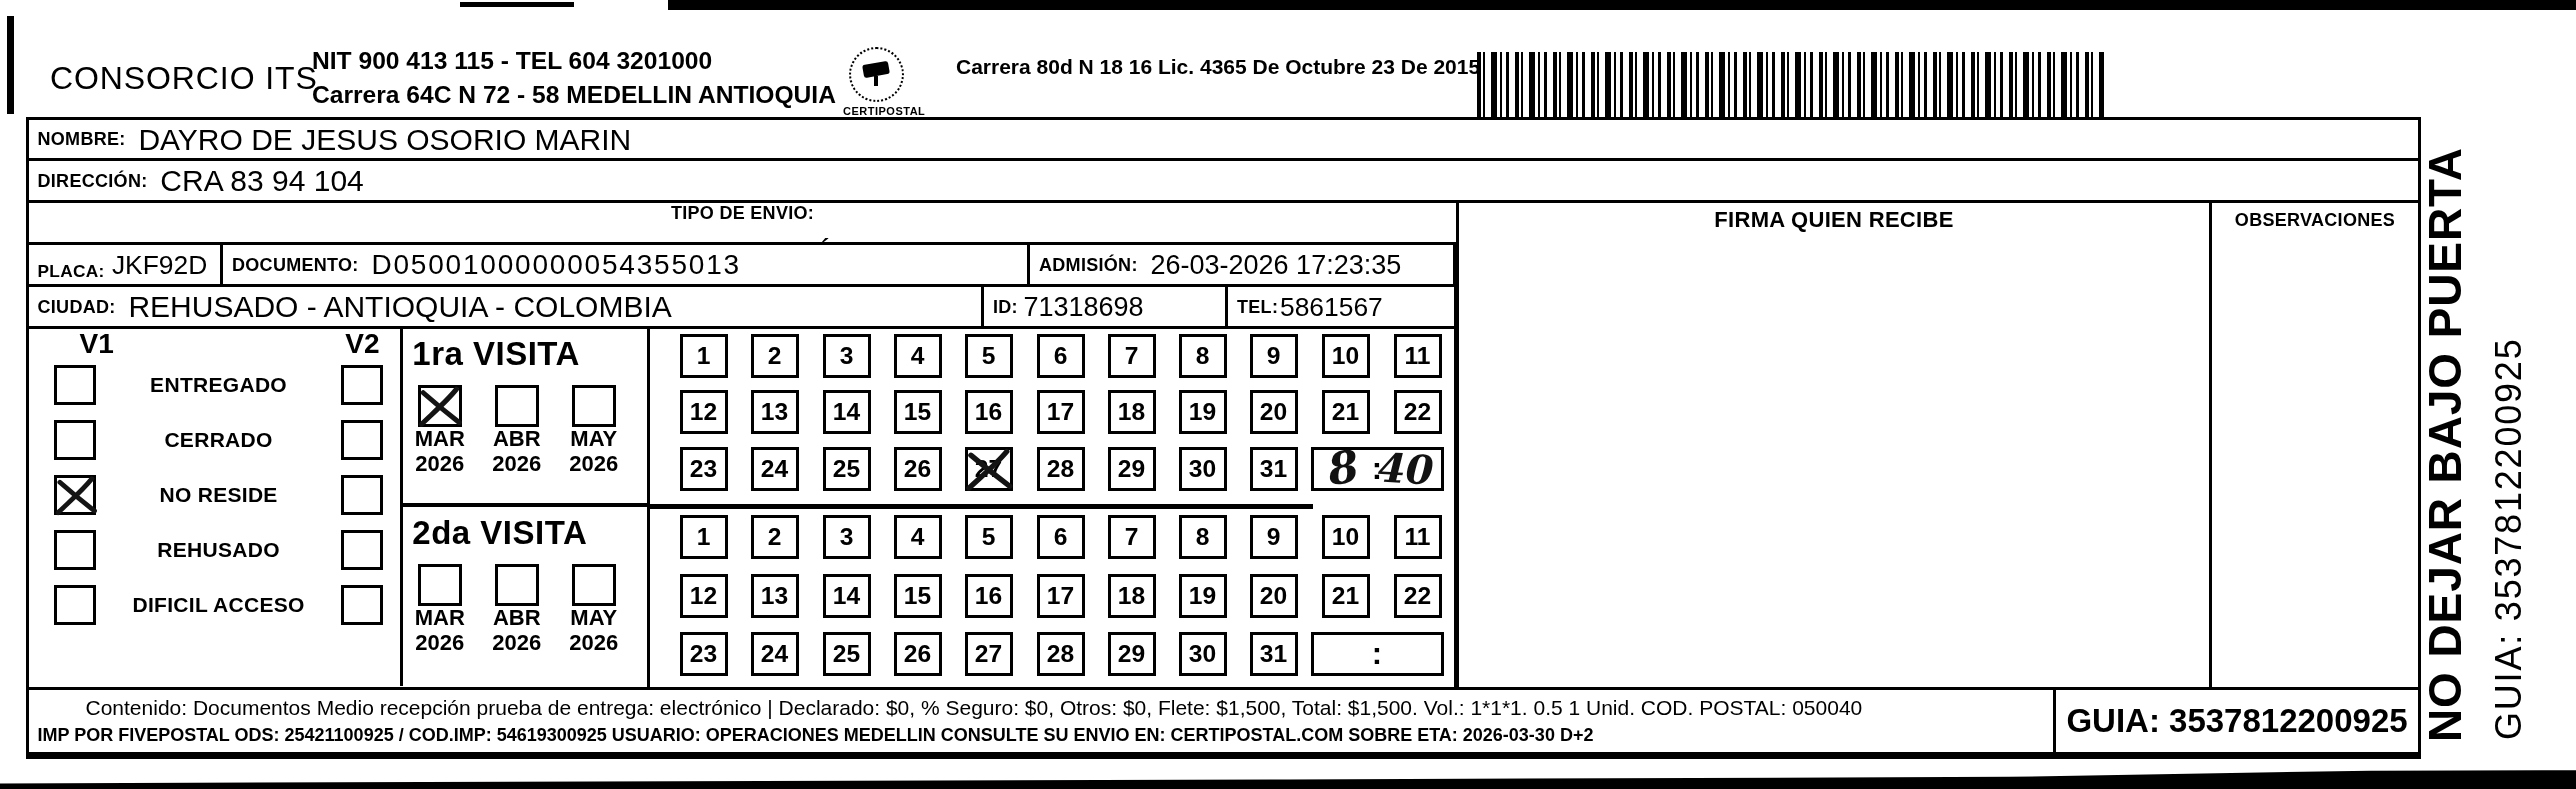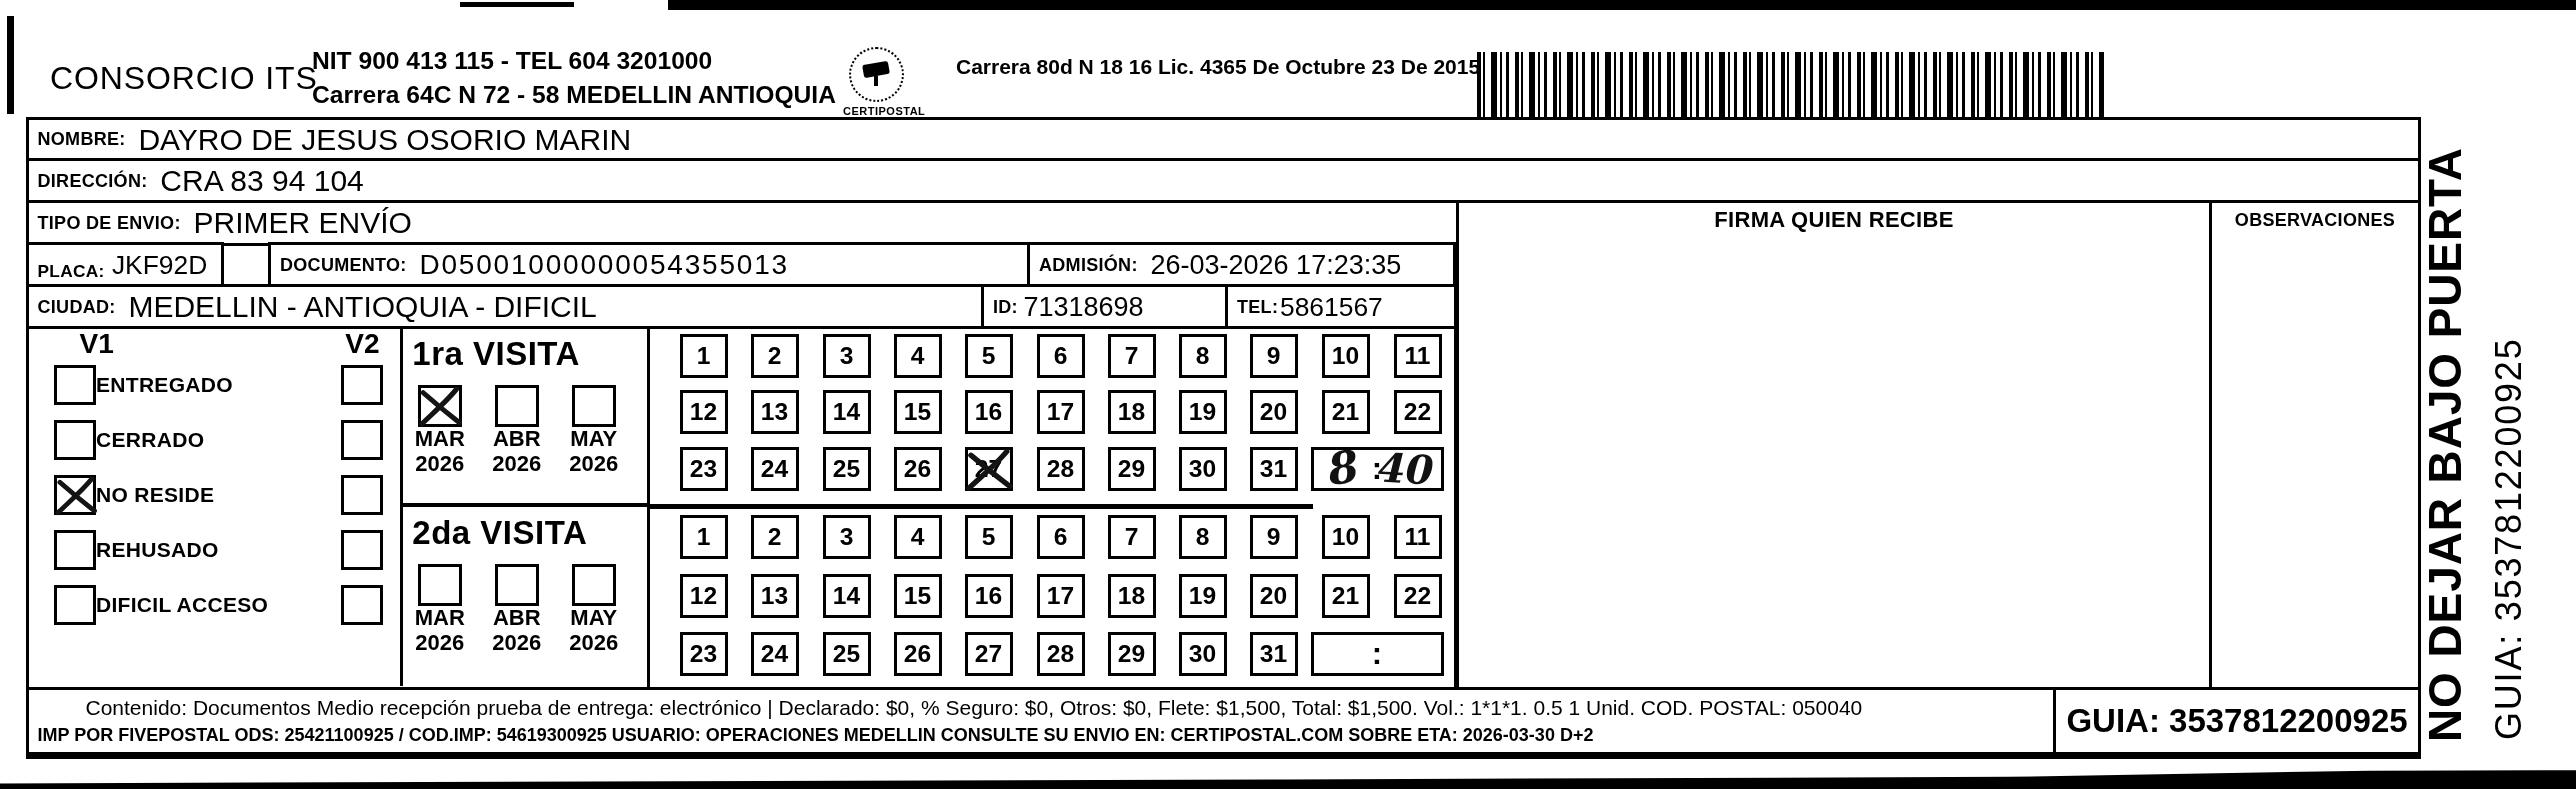--- a/index.html
+++ b/index.html
@@ -30,21 +30,21 @@
   .cell{position:absolute;box-sizing:border-box;border:3.6px solid #000;background:#fff;
         display:flex;align-items:center;padding:0 9px;gap:12.8px;white-space:nowrap;overflow:visible;}
   .lbl{font-weight:bold;font-size:18px;letter-spacing:0.3px;flex:0 0 auto;}
   .val{font-size:30px;}
   .center{justify-content:center;padding:0 1.8px;gap:0;}
   
   .status-inner{position:absolute;inset:0;display:flex;flex-direction:column;padding:1.8px 16.4px 0 25.5px;box-sizing:border-box;}
   .status-head{display:flex;justify-content:space-between;font-size:28px;font-weight:bold;
                height:27px;line-height:25.5px;padding:0 3.6px 0 25.5px;}
   .status-row{display:flex;align-items:center;height:55px;}
-  .status-label{flex:1;text-align:left;font-size:21px;font-weight:bold;letter-spacing:0.3px;}
+  .status-label{flex:1;text-align:center;font-size:21px;font-weight:bold;letter-spacing:0.3px;}
   .cb{position:relative;width:42px;height:40px;border:3.6px solid #000;box-sizing:border-box;background:#fff;flex:0 0 auto;}
   
   .visit-title{font-size:33px;font-weight:bold;letter-spacing:0.5px;margin:5.5px 0 0 12.8px;}
   .months{display:flex;margin:12.8px 0 0 12.8px;gap:22px;}
   .month-col{width:55px;text-align:center;}
   .month-col .cb{width:44px;height:42px;margin:0 auto;}
   .month-label,.month-year{font-size:22px;font-weight:bold;line-height:24.6px;}
   
   .daybox{position:absolute;width:48px;height:44px;border:3.6px solid #000;box-sizing:border-box;
           display:flex;align-items:center;justify-content:center;font-size:24.6px;font-weight:bold;}
@@ -96,50 +96,50 @@
   <div class="barcode"></div>
 
   <div class="cell" style="left:25.5px;top:117px;width:2395px;height:45px;">
     <span class="lbl">NOMBRE:</span>
     <span class="val">DAYRO DE JESUS OSORIO MARIN</span>
   </div>
   <div class="cell" style="left:25.5px;top:158px;width:2395px;height:46px;">
     <span class="lbl">DIRECCIÓN:</span>
     <span class="val">CRA 83 94 104</span>
   </div>
-  <div class="cell" style="left:25.5px;top:200px;width:1434px;height:46px;">
+  <div class="cell" style="left:25.5px;top:200px;width:1434px;height:46px;flex-direction:column;">
     <span class="lbl">TIPO DE ENVIO:</span>
     <span class="val">PRIMER ENVÍO</span>
   </div>
 
   <div class="cell center" style="left:1456px;top:200px;width:756px;height:40px;">
     <span class="lbl" style="font-size:22px;">FIRMA QUIEN RECIBE</span>
   </div>
   <div class="cell center" style="left:2209px;top:200px;width:212px;height:40px;">
     <span class="lbl" style="font-size:18px;">OBSERVACIONES</span>
   </div>
   <div class="cell" style="left:1456px;top:236px;width:756px;height:454px;border-top:none;"></div>
   <div class="cell" style="left:2209px;top:236px;width:212px;height:454px;border-top:none;"></div>
 
   <div class="cell" style="left:25.5px;top:242px;width:198px;height:46px;gap:7.3px;">
     <span class="lbl" style="font-size:17.3px;margin-top:13px;">PLACA:</span>
     <span class="val" style="font-size:26.4px;">JKF92D</span>
   </div>
-  <div class="cell" style="left:220px;top:242px;width:811px;height:46px;margin-left:48px;">
+  <div class="cell" style="left:220px;top:242px;width:811px;height:46px;">
     <span class="lbl">DOCUMENTO:</span>
     <span class="val" style="font-size:28px;letter-spacing:1.8px;">D05001000000054355013</span>
   </div>
   <div class="cell" style="left:1027px;top:242px;width:429px;height:46px;">
     <span class="lbl">ADMISIÓN:</span>
     <span class="val" style="font-size:27px;">26-03-2026 17:23:35</span>
   </div>
 
   <div class="cell" style="left:25.5px;top:284px;width:959px;height:46px;">
     <span class="lbl">CIUDAD:</span>
-    <span class="val">MEDELLIN - ANTIOQUIA - DIFICIL</span>
+    <span class="val">REHUSADO - ANTIOQUIA - COLOMBIA</span>
   </div>
   <div class="cell" style="left:981px;top:284px;width:247px;height:46px;gap:5.5px;">
     <span class="lbl">ID:</span>
     <span class="val" style="font-size:27px;">71318698</span>
   </div>
   <div class="cell" style="left:1225px;top:284px;width:232px;height:46px;gap:1.8px;">
     <span class="lbl">TEL:</span>
     <span class="val" style="font-size:26.4px;">5861567</span>
   </div>
 

